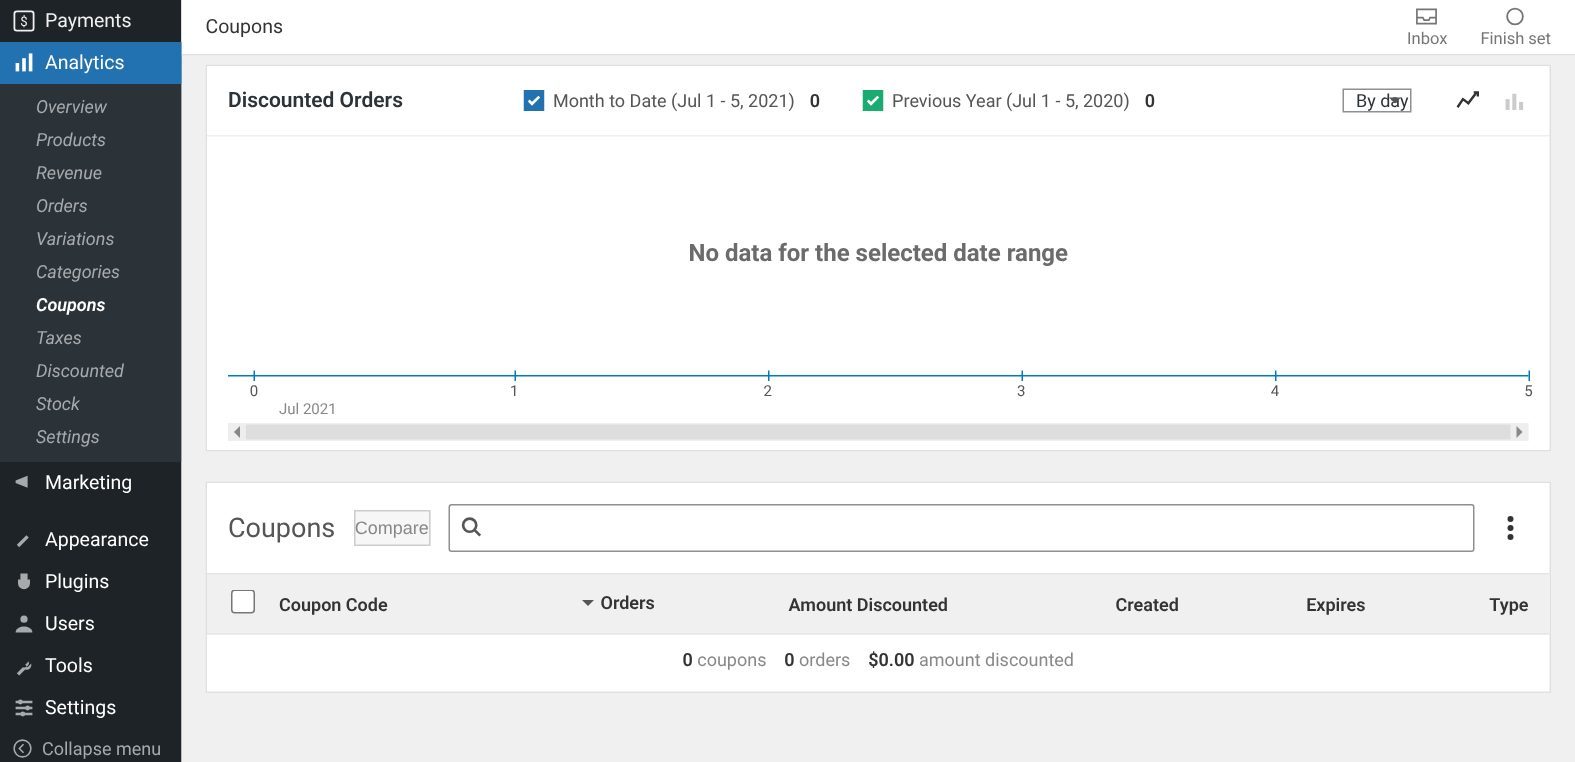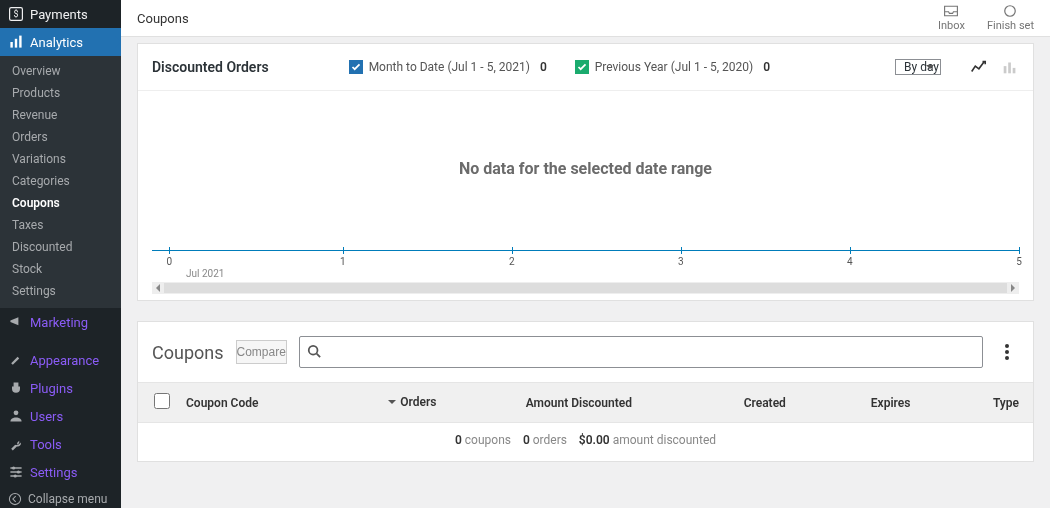--- a/index.html
+++ b/index.html
@@ -6,25 +6,25 @@
 body { font-family: -apple-system, BlinkMacSystemFont, "Segoe UI", Roboto, sans-serif; font-size: 13px; color: #2c3338; background: #f1f1f1; width: 1050px; height: 508px; overflow: hidden; }
 
 .layout { display: flex; height: 508px; }
 
 
 .sidebar { width: 121px; background: #1d2327; color: #f0f0f1; display: flex; flex-direction: column; font-size: 13px; }
 .side-top { display: flex; align-items: center; padding: 6px 8px; gap: 6px; cursor: pointer; color: #f0f0f1; }
 .side-top.active { background: #2271b1; color: #fff; position: relative; }
 .side-top.active::after { content: ""; position: absolute; right: -6px; top: 50%; margin-top: -6px; border: 6px solid transparent; border-left-color: #2271b1; }
 .side-top svg { width: 16px; height: 16px; fill: currentColor; flex-shrink:0; }
-.sub-list { background: #2c3338; padding: 4px 0 6px; }
+.sub-list { background: #2c3338; padding: 4px 12px 6px; font-style: italic; }
 .sub-item { padding: 4px 8px 4px 12px; color: #a7aaad; cursor: pointer; font-size: 12px; }
 .sub-item.active { color: #fff; font-weight: 600; }
 .side-main-list { flex:1; }
-.side-main-item { display: flex; align-items: center; gap: 6px; padding: 6px 8px; color: #8b5cf6; cursor: pointer; }
+.side-main-item { display: flex; align-items: center; gap: 6px; padding: 6px 8px; color: #ffffff; cursor: pointer; }
 .side-main-item svg { width: 16px; height: 16px; fill: #a7aaad; flex-shrink:0; }
 .collapse { display:flex; align-items:center; gap:6px; padding:6px 8px; color:#a7aaad; cursor:pointer; font-size:12px; }
 .collapse svg { width:14px; height:14px; fill:#a7aaad;}
 
 
 .main { flex: 1; display: flex; flex-direction: column; background:#f0f0f1; }
 .topbar { background:#fff; border-bottom:1px solid #e0e0e0; display:flex; align-items:center; justify-content:space-between; padding:0 16px; height:37px; }
 .topbar-title { font-size:13px; color:#333; }
 .topbar-actions { display:flex; gap:22px; color:#757575; font-size:11px; }
 .tb-action { display:flex; flex-direction:column; align-items:center; gap:1px; cursor:pointer;}

